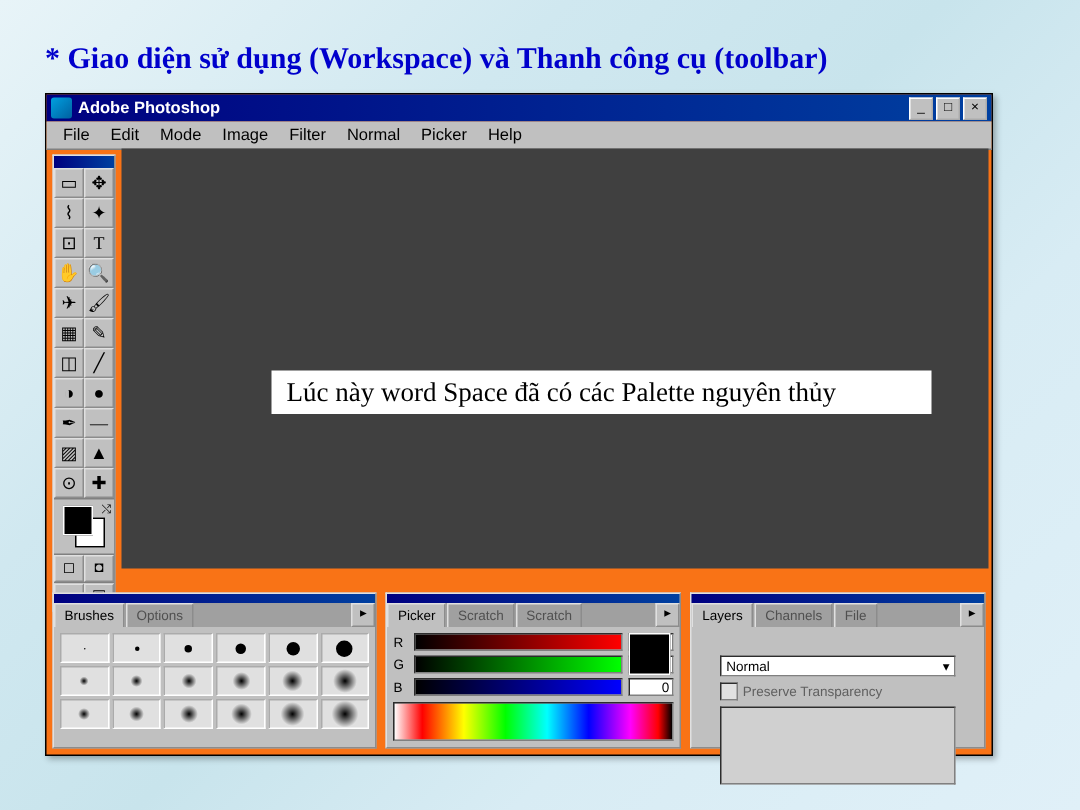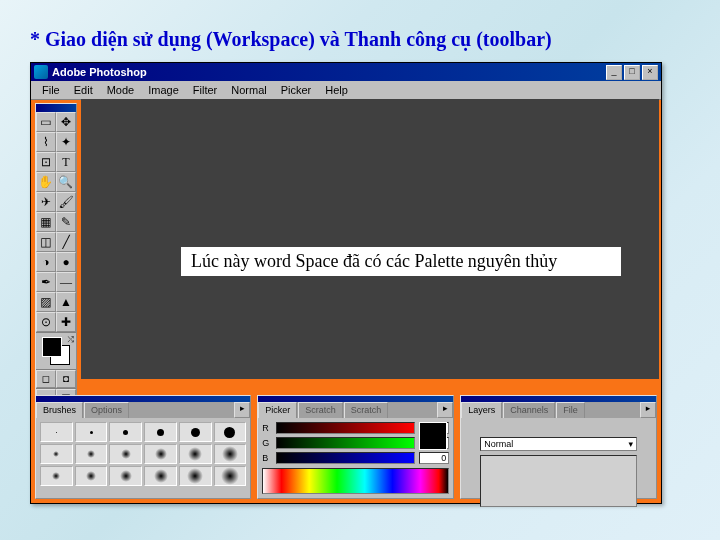--- a/index.html
+++ b/index.html
@@ -464,17 +464,21 @@
         <div class="tab inactive">File</div>
         <div class="tab-close">▸</div>
       </div>
       <div class="layers-body">
         <div class="layers-row1">
           <div class="dropdown">
             <span>Normal</span>
             <span>▾</span>
           </div>
         </div>
+        <div class="checkbox-row">
+          <div class="cbox"></div>
+          <span>Preserve Transparency</span>
+        </div>
         <div class="layers-list"></div>
       </div>
     </div>
   </div>
 </div>
 
 </body></html>

